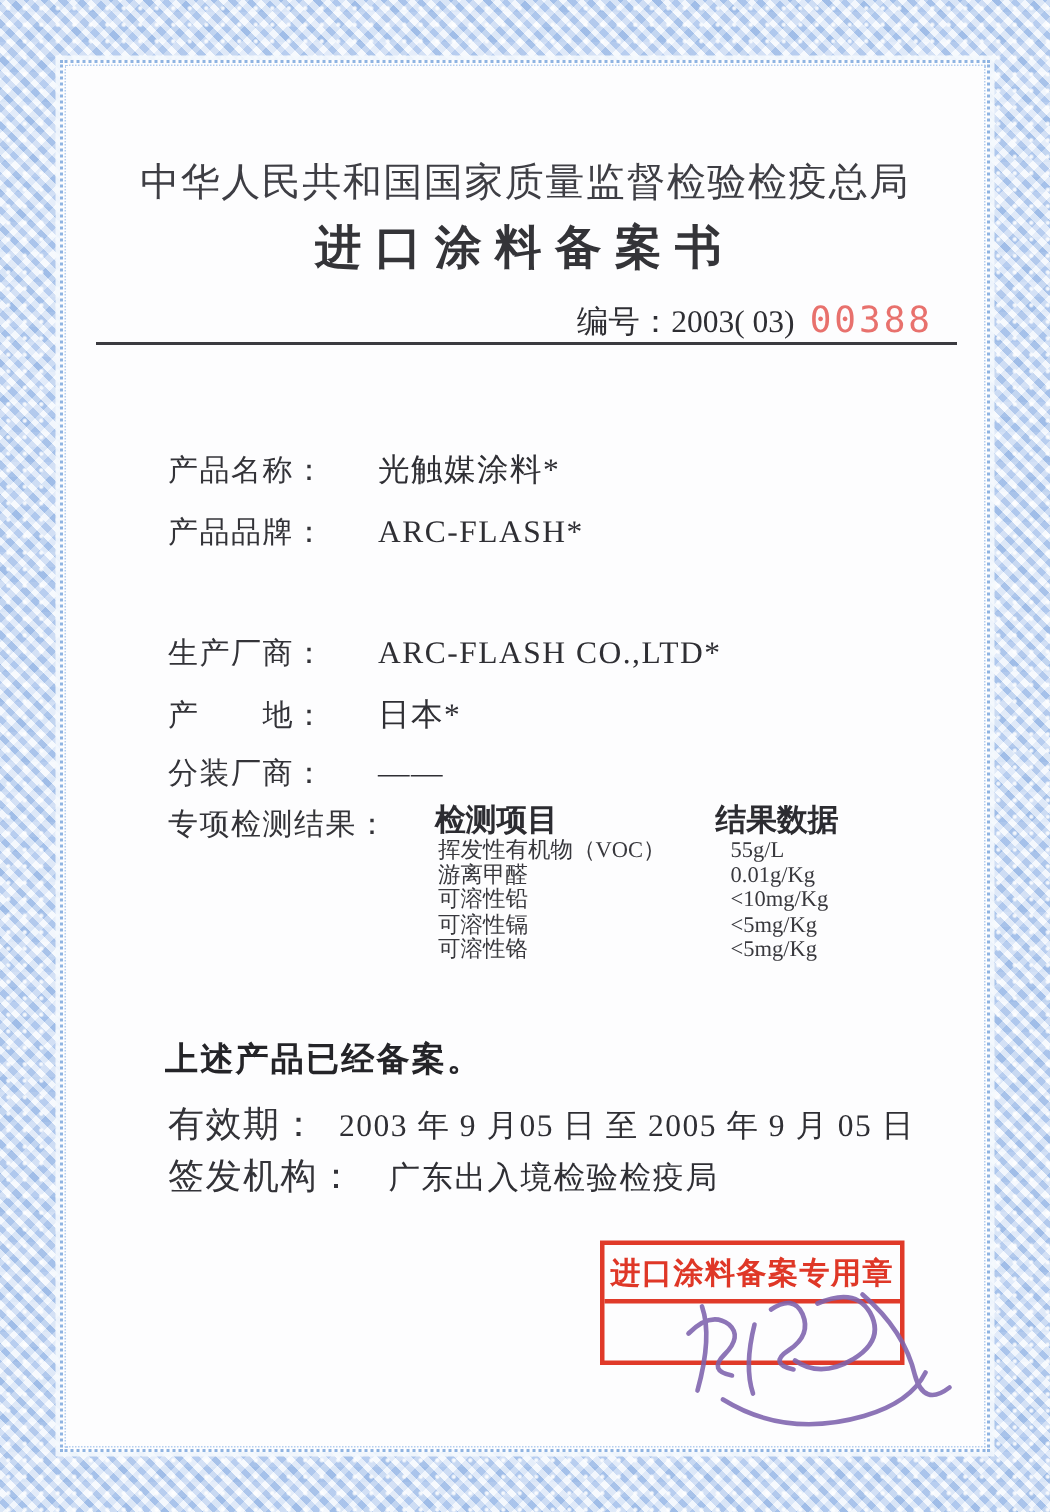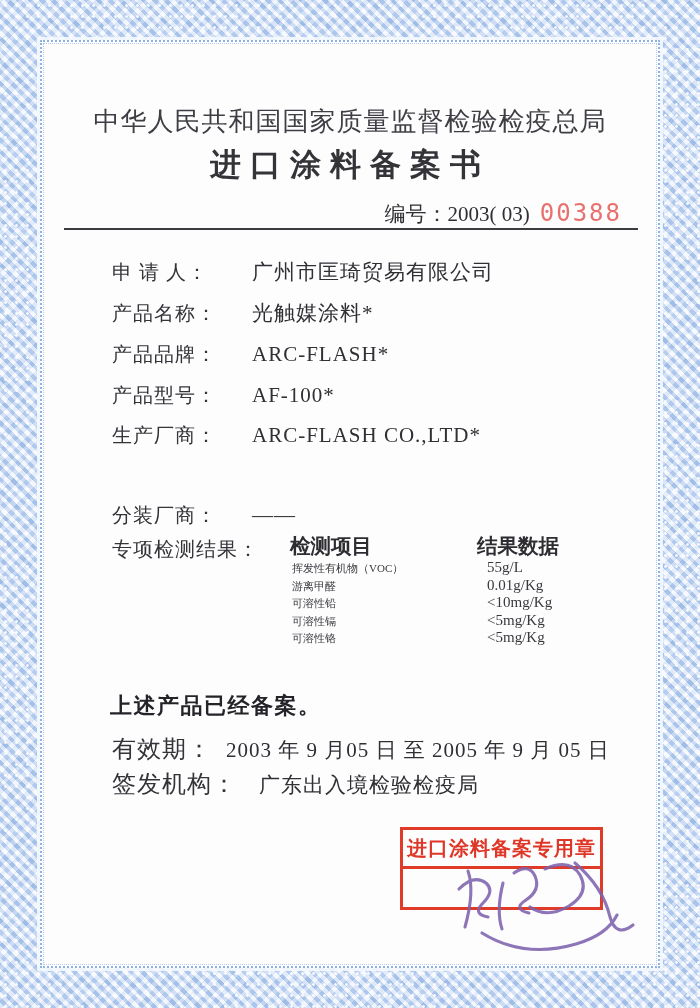--- a/index.html
+++ b/index.html
@@ -130,21 +130,21 @@
     color: #2c2c31;
   }
   .test-rows {
     position: absolute;
     left: 292px; top: 559px;
   }
   .test-row { white-space: nowrap; line-height: 16.6px; }
   .td-item {
     display: inline-block;
     width: 195px;
-    font-size: 11px;
+    font-size: 15px;
     color: #38383d;
     font-family: Liberation Serif, serif;
   }
   .td-result {
     font-size: 15px;
     color: #38383d;
   }
 
   .statement {
     position: absolute;
@@ -202,39 +202,35 @@
   <div class="layer">
     <div class="authority">中华人民共和国国家质量监督检验检疫总局</div>
     <div class="doc-title">进口涂料备案书</div>
 
     <div class="serial">
       <span class="serial-label">编号：2003( 03)</span><span class="serial-number">00388</span>
     </div>
 
     <div class="head-rule"></div>
 
-    <div class="field-row row-0">
-      <span class="f-label">申 请 人：</span>
-      <span class="f-value">广州市匡琦贸易有限公司</span>
-    </div>
     <div class="field-row row-1">
       <span class="f-label">产品名称：</span>
       <span class="f-value">光触媒涂料*</span>
     </div>
     <div class="field-row row-2">
       <span class="f-label">产品品牌：</span>
       <span class="f-value">ARC-FLASH*</span>
     </div>
-    <div class="field-row row-3">
-      <span class="f-label">产品型号：</span>
-      <span class="f-value">AF-100*</span>
-    </div>
     <div class="field-row row-4">
       <span class="f-label">生产厂商：</span>
       <span class="f-value">ARC-FLASH CO.,LTD*</span>
+    </div>
+    <div class="field-row row-5">
+      <span class="f-label">产　　地：</span>
+      <span class="f-value">日本*</span>
     </div>
     <div class="field-row row-6">
       <span class="f-label">分装厂商：</span>
       <span class="f-value">——</span>
     </div>
 
     <div class="test-label">专项检测结果：</div>
     <div class="test-head">
       <span class="th-item">检测项目</span><span class="th-result">结果数据</span>
     </div>

